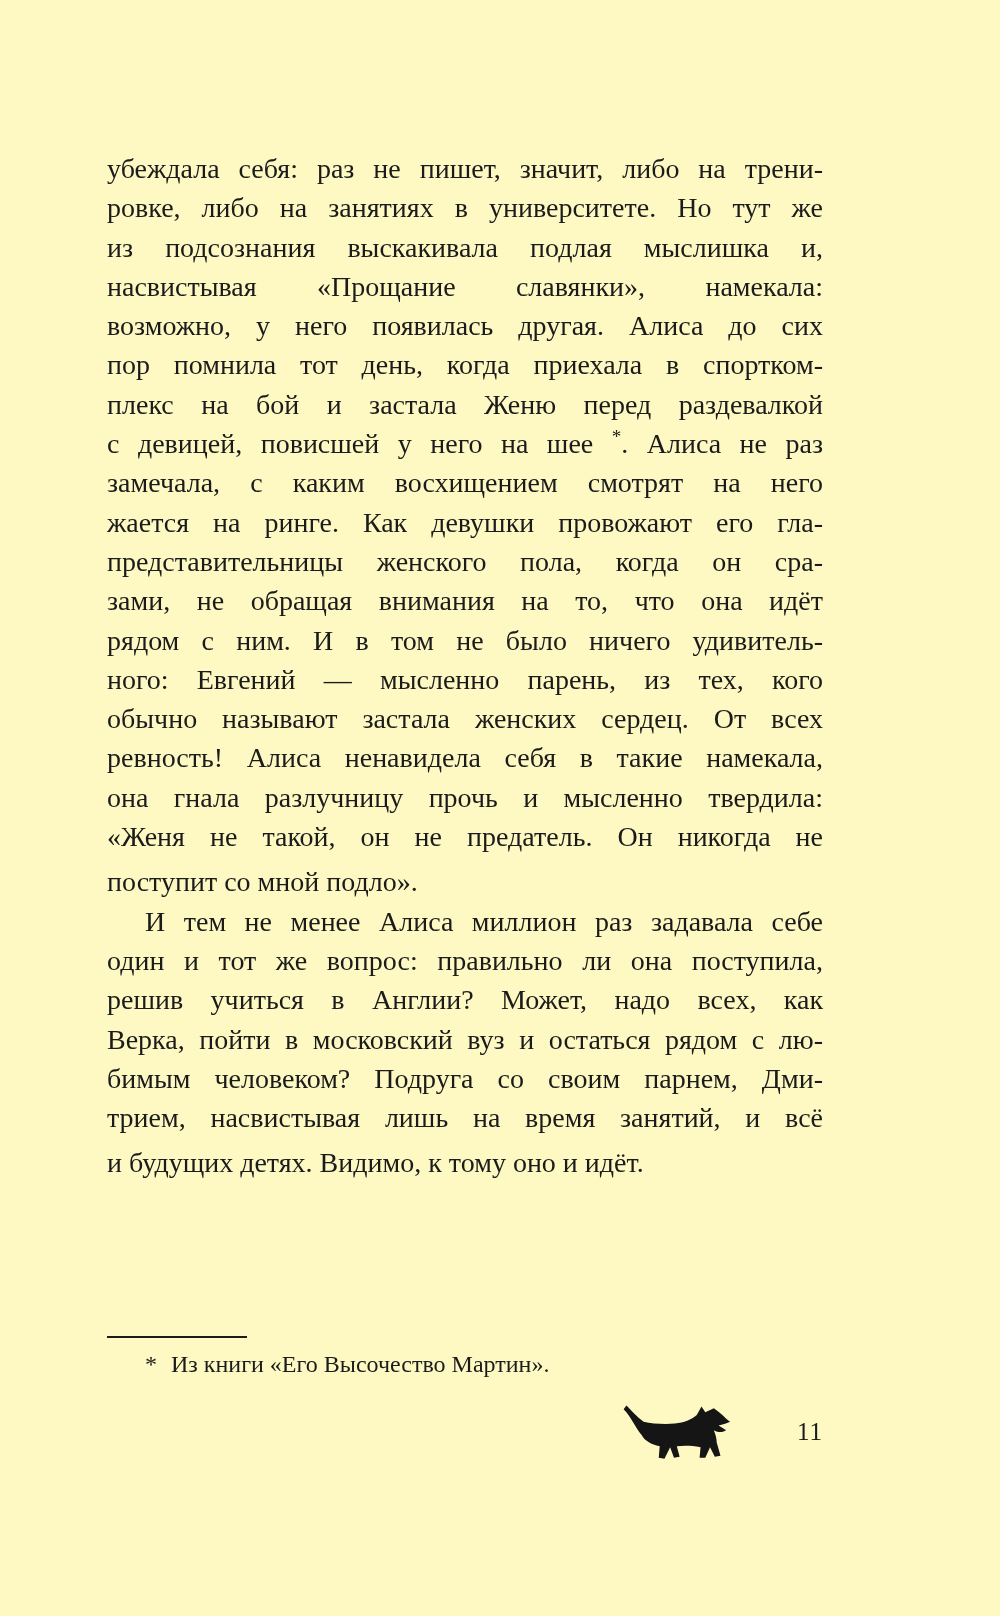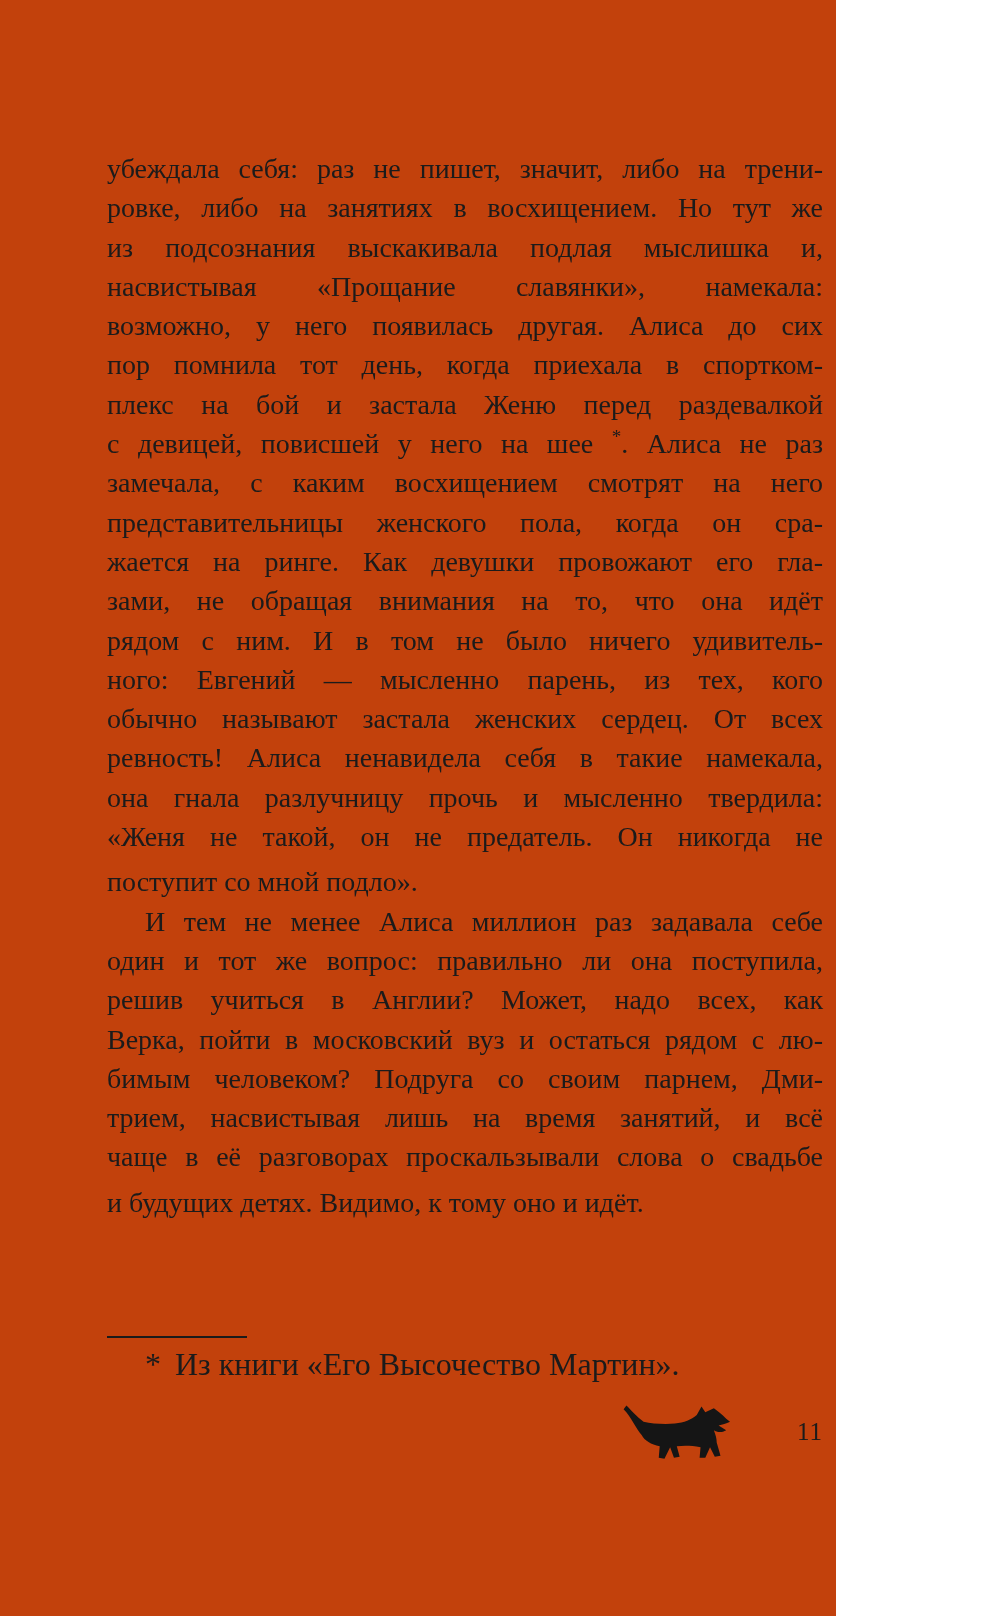--- a/index.html
+++ b/index.html
@@ -2,23 +2,23 @@
 <html lang="ru"><head>
 <meta charset="utf-8">
 <style>
   html, body {
     margin: 0;
     padding: 0;
     background: #ffffff;
   }
   .page {
     position: relative;
-    width: 836px;
+    width: 1000px;
     height: 1616px;
-    background: #c2410c;
+    background: #fef9c3;
     overflow: hidden;
     font-family: "Liberation Serif", "DejaVu Serif", serif;
     color: #1b1b1b;
   }
   .text-block {
     position: absolute;
     left: 107px;
     top: 149px;
     width: 716px;
     font-size: 28px;
@@ -45,21 +45,21 @@
     height: 0;
     border: none;
     border-top: 2px solid #1b1b1b;
     margin: 0;
   }
   .footnote {
     position: absolute;
     left: 107px;
     top: 1349px;
     width: 716px;
-    font-size: 32px;
+    font-size: 24px;
     line-height: 30px;
   }
   .fn-marker {
     display: inline-block;
     padding-left: 38px;
     padding-right: 14px;
   }
   .page-number {
     position: absolute;
     left: 107px;
@@ -79,47 +79,46 @@
   .dog svg { display: block; width: 100%; height: 100%; }
 </style>
 </head>
 <body>
 
 <div class="page">
 
   <div class="text-block" id="body-text">
       <div class="para">
         <div class="line">убеждала себя: раз не пишет, значит, либо на трени-</div>
-        <div class="line">ровке, либо на занятиях в восхищением. Но тут же</div>
+        <div class="line">ровке, либо на занятиях в университете. Но тут же</div>
         <div class="line">из подсознания выскакивала подлая мыслишка и,</div>
         <div class="line">насвистывая «Прощание славянки», намекала:</div>
         <div class="line">возможно, у него появилась другая. Алиса до сих</div>
         <div class="line">пор помнила тот день, когда приехала в спортком-</div>
         <div class="line">плекс на бой и застала Женю перед раздевалкой</div>
         <div class="line">с девицей, повисшей у него на шее <sup>*</sup>. Алиса не раз</div>
         <div class="line">замечала, с каким восхищением смотрят на него</div>
+        <div class="line">жается на ринге. Как девушки провожают его гла-</div>
         <div class="line">представительницы женского пола, когда он сра-</div>
-        <div class="line">жается на ринге. Как девушки провожают его гла-</div>
         <div class="line">зами, не обращая внимания на то, что она идёт</div>
         <div class="line">рядом с ним. И в том не было ничего удивитель-</div>
         <div class="line">ного: Евгений — мысленно парень, из тех, кого</div>
         <div class="line">обычно называют застала женских сердец. От всех</div>
         <div class="line">ревность! Алиса ненавидела себя в такие намекала,</div>
         <div class="line">она гнала разлучницу прочь и мысленно твердила:</div>
         <div class="line">«Женя не такой, он не предатель. Он никогда не</div>
         <div class="line last">поступит со мной подло».</div>
       </div>
       <div class="para">
         <div class="line first">И тем не менее Алиса миллион раз задавала себе</div>
         <div class="line">один и тот же вопрос: правильно ли она поступила,</div>
         <div class="line">решив учиться в Англии? Может, надо всех, как</div>
         <div class="line">Верка, пойти в московский вуз и остаться рядом с лю-</div>
         <div class="line">бимым человеком? Подруга со своим парнем, Дми-</div>
         <div class="line">трием, насвистывая лишь на время занятий, и всё</div>
-        <div class="line">чаще в её разговорах проскальзывали слова о свадьбе</div>
         <div class="line last">и будущих детях. Видимо, к тому оно и идёт.</div>
       </div>
     </div>
 
   <hr class="footnote-rule">
 
   <div class="footnote">
     <span class="fn-marker">*</span><span class="fn-text">Из книги «Его Высочество Мартин».</span>
   </div>
 

